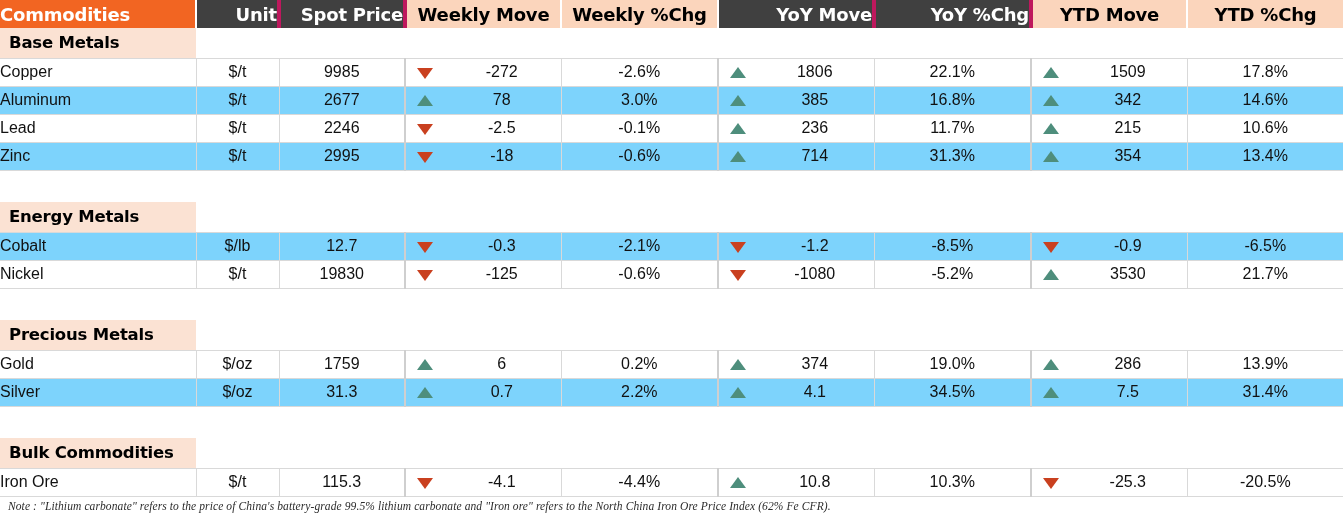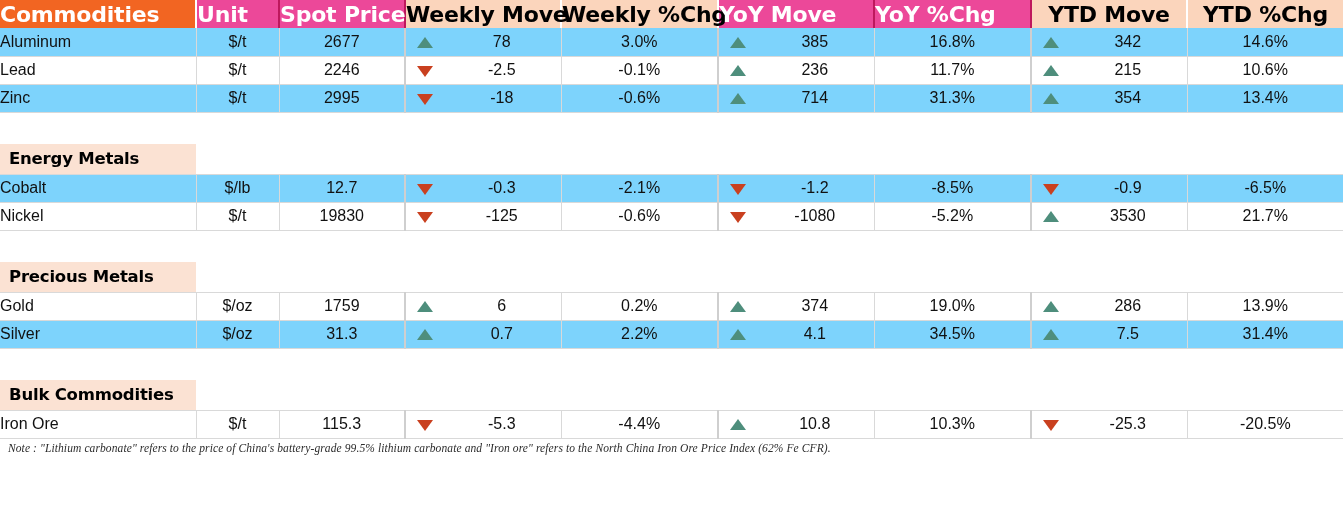--- a/index.html
+++ b/index.html
@@ -69,31 +69,31 @@
   col.c-val2   { width: 118px; }
   col.c-pct2   { width: 157px; }
   col.c-arrow3 { width: 38px;  }
   col.c-val3   { width: 118px; }
   col.c-pct3   { width: 156px; }
 
   
   tr.header-row th {
     height: 28px;
     font-family: "DejaVu Sans", sans-serif;
-    font-size: 22px;
+    font-size: 18px;
     font-weight: 700;
     letter-spacing: -0.2px;
     white-space: nowrap;
     margin-top: 9px;
   }
   th.hd-strong {
-    background: #ec4899;
+    background: #404040;
     color: #ffffff;
-    text-align: left;
-    border-right: 2px solid #be185d;
+    text-align: right;
+    border-right: 4px solid #be185d;
   }
   th.hd-name {
     background: #F26522;
     color: #ffffff;
     text-align: left;
     padding-left: 10px;
     border-right: 2px solid #ffffff;
   }
   th.hd-light {
     background: #FBD5BC;
@@ -237,20 +237,38 @@
         <th class="hd-strong">Spot Price</th>
         <th class="hd-light" colspan="2">Weekly Move</th>
         <th class="hd-light">Weekly %Chg</th>
         <th class="hd-strong" colspan="2">YoY Move</th>
         <th class="hd-strong">YoY  %Chg</th>
         <th class="hd-light" colspan="2">YTD Move</th>
         <th class="hd-light hd-last">YTD %Chg</th>
       </tr>
     </thead>
     <tbody id="table-body">
+        <tr class="section-row">
+          <td class="sec-label">Base Metals</td>
+          <td colspan="11"></td>
+        </tr>
+        <tr class="data-row plain">
+          <td class="cell-name">Copper</td>
+          <td class="cell-unit">$/t</td>
+          <td class="cell-spot">9985</td>
+          <td class="cell-arrow grp-start"><span class="tri down"></span></td>
+          <td class="cell-val">-272</td>
+          <td class="cell-pct">-2.6%</td>
+          <td class="cell-arrow grp-start"><span class="tri up"></span></td>
+          <td class="cell-val">1806</td>
+          <td class="cell-pct">22.1%</td>
+          <td class="cell-arrow grp-start"><span class="tri up"></span></td>
+          <td class="cell-val">1509</td>
+          <td class="cell-pct last-col">17.8%</td>
+        </tr>
         <tr class="data-row alt">
           <td class="cell-name">Aluminum</td>
           <td class="cell-unit">$/t</td>
           <td class="cell-spot">2677</td>
           <td class="cell-arrow grp-start"><span class="tri up"></span></td>
           <td class="cell-val">78</td>
           <td class="cell-pct">3.0%</td>
           <td class="cell-arrow grp-start"><span class="tri up"></span></td>
           <td class="cell-val">385</td>
           <td class="cell-pct">16.8%</td>
@@ -361,21 +379,21 @@
         </tr>
         <tr class="section-row">
           <td class="sec-label">Bulk Commodities</td>
           <td colspan="11"></td>
         </tr>
         <tr class="data-row plain">
           <td class="cell-name">Iron Ore</td>
           <td class="cell-unit">$/t</td>
           <td class="cell-spot">115.3</td>
           <td class="cell-arrow grp-start"><span class="tri down"></span></td>
-          <td class="cell-val">-5.3</td>
+          <td class="cell-val">-4.1</td>
           <td class="cell-pct">-4.4%</td>
           <td class="cell-arrow grp-start"><span class="tri up"></span></td>
           <td class="cell-val">10.8</td>
           <td class="cell-pct">10.3%</td>
           <td class="cell-arrow grp-start"><span class="tri down"></span></td>
           <td class="cell-val">-25.3</td>
           <td class="cell-pct last-col">-20.5%</td>
         </tr>
       </tbody>
   </table>

